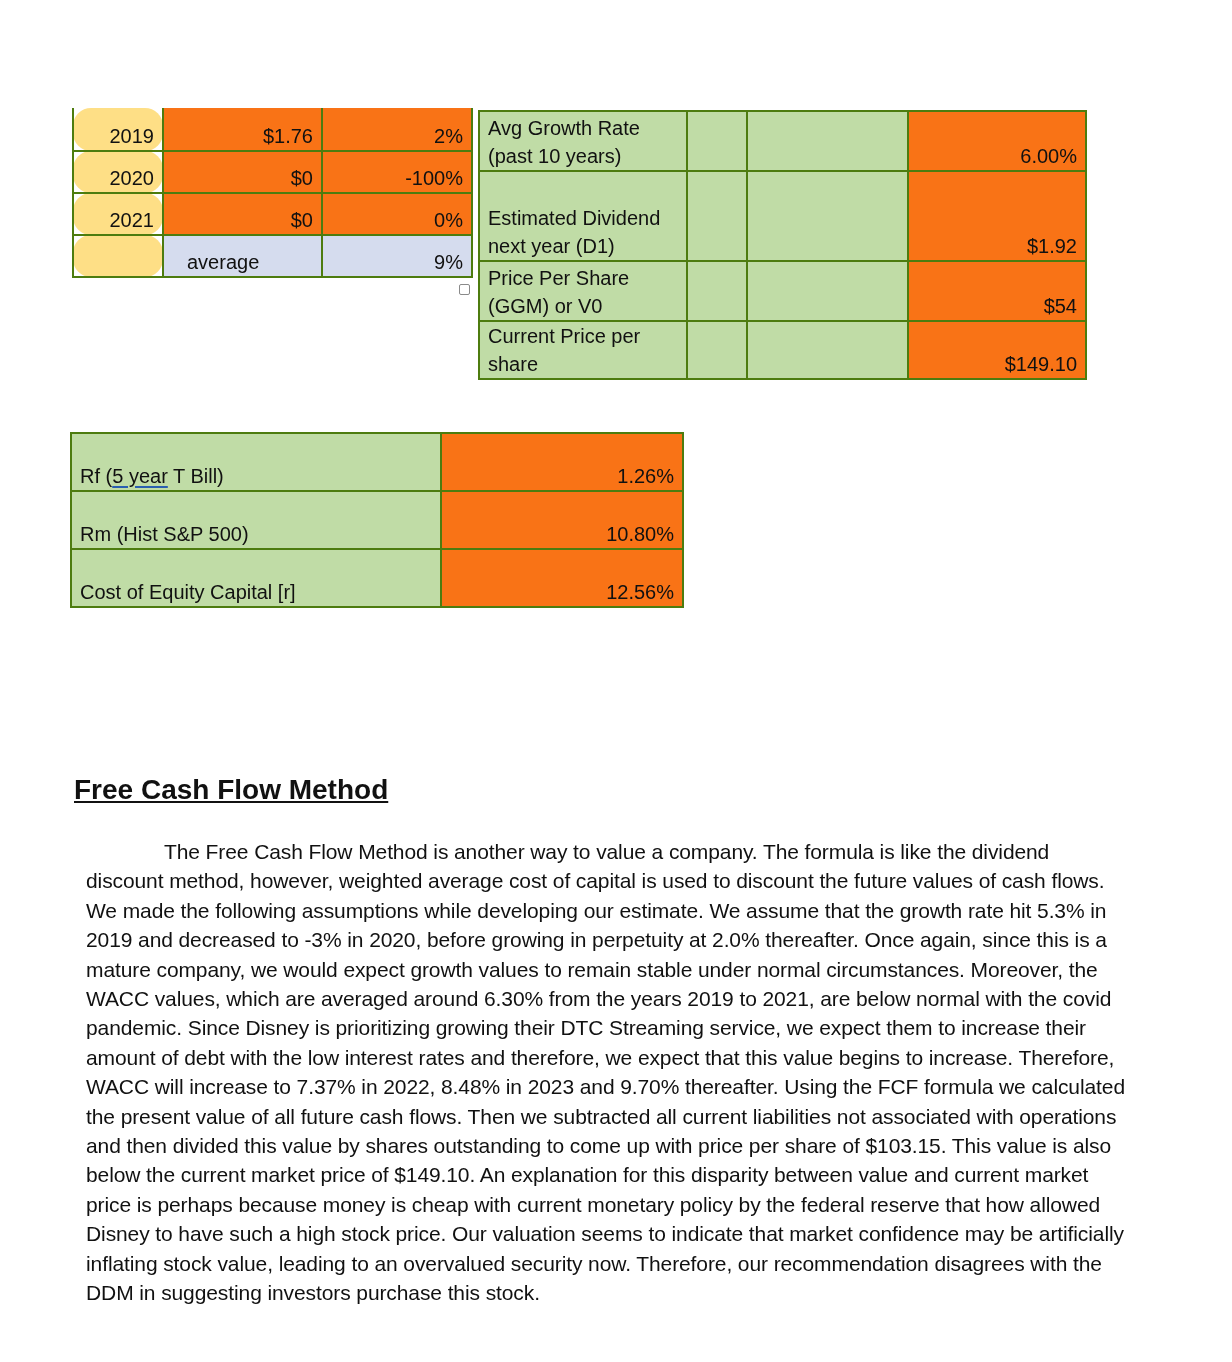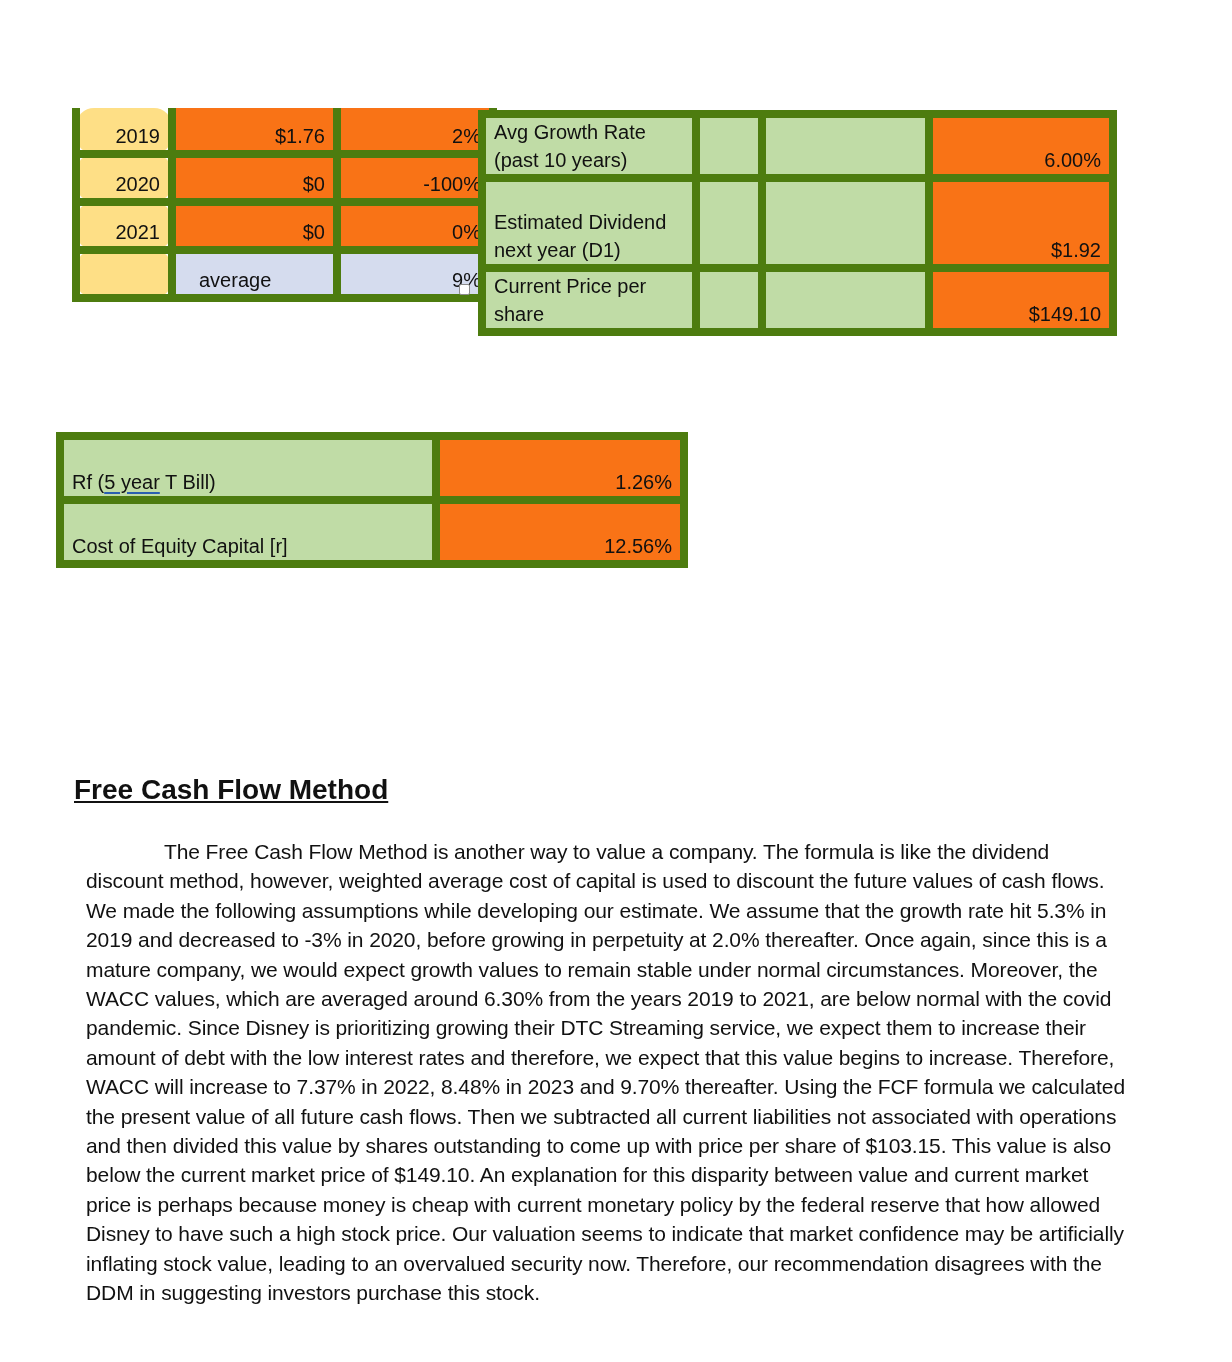--- a/index.html
+++ b/index.html
@@ -1,19 +1,19 @@
 <!DOCTYPE html>
 <html><head>
   <meta charset="utf-8">
   <style>
     html, body { margin: 0; padding: 0; background: #ffffff; }
     body { width: 1232px; height: 1362px; position: relative; overflow: hidden;
            font-family: "Liberation Sans", "DejaVu Sans", sans-serif; color: #111; }
     table { border-collapse: collapse; position: absolute; }
-    td { border: 8px solid #4d7c0f; padding: 0 8px; font-size: 20px; vertical-align: bottom; line-height: 28px; }
+    td { border: 2px solid #4d7c0f; padding: 0 8px; font-size: 20px; vertical-align: bottom; line-height: 28px; }
     .yellow { background: #fedf86; }
     .blue { background: #d5dcee; }
     .green { background: #c0dca6; }
     .white { background: #f97316; }
     .r { text-align: right; }
     .l { text-align: left; }
 
     
     #divhist { left: 72px; top: 108px; }
     #divhist td { height: 40px; }
@@ -23,21 +23,21 @@
     #divhist .c2 { width: 132px; }
 
     
     #ggm { left: 478px; top: 110px; }
     #ggm .c0 { width: 190px; line-height: 28px; }
     #ggm .c1 { width: 42px; }
     #ggm .c2 { width: 143px; }
     #ggm .c3 { width: 160px; }
 
     
-    #capm { left: 56px; top: 432px; border-radius: 32px; }
+    #capm { left: 70px; top: 432px; border-radius: 32px; }
     #capm td { height: 56px; }
     #capm .c0 { width: 352px; }
     #capm .c1 { width: 224px; }
     .uline-blue { text-decoration: underline; text-decoration-color: #2a5fb0; text-underline-offset: 3px; }
 
     .resize-handle { position: absolute; left: 459px; top: 284px; width: 9px; height: 9px;
                      border: 1.5px solid #8a8a8a; border-radius: 2px; background: #fff; }
 
     .section-title { position: absolute; left: 74px; top: 774px; font-size: 28px; font-weight: bold;
                      text-decoration: underline; margin: 0; }
@@ -84,36 +84,46 @@
     <td class="c1 green"></td>
     <td class="c2 green"></td>
     <td class="c3 white r">6.00%</td>
   </tr>
   <tr style="height:90px;">
     <td class="c0 green l">Estimated Dividend next year (D1)</td>
     <td class="c1 green"></td>
     <td class="c2 green"></td>
     <td class="c3 white r">$1.92</td>
   </tr>
+  <tr style="height:60px;">
+    <td class="c0 green l">Price Per Share (GGM) or V0</td>
+    <td class="c1 green"></td>
+    <td class="c2 green"></td>
+    <td class="c3 white r">$54</td>
+  </tr>
   <tr style="height:58px;">
     <td class="c0 green l">Current Price per share</td>
     <td class="c1 green"></td>
     <td class="c2 green"></td>
     <td class="c3 white r">$149.10</td>
   </tr>
 </tbody>
   </table>
 
 <table id="capm">
   <tbody>
       <tr>
     <td class="c0 green l"><span>Rf (</span><span class="uline-blue">5 year</span><span> T Bill)</span></td>
     <td class="c1 white r">1.26%</td>
   </tr>
   <tr>
+    <td class="c0 green l">Rm (Hist S&amp;P 500)</td>
+    <td class="c1 white r">10.80%</td>
+  </tr>
+  <tr>
     <td class="c0 green l">Cost of Equity Capital [r]</td>
     <td class="c1 white r">12.56%</td>
   </tr>
 </tbody>
   </table>
 <div class="watermark"></div>
 
 <h2 class="section-title">Free Cash Flow Method</h2>
 <p class="body-text">The Free Cash Flow Method is another way to value a company. The formula is like the dividend discount method, however, weighted average cost of capital is used to discount the future values of cash flows. We made the following assumptions while developing our estimate.  We assume that the growth rate hit 5.3% in 2019 and decreased to -3% in 2020, before growing in perpetuity at 2.0% thereafter. Once again, since this is a mature company, we would expect growth values to remain stable under normal circumstances. Moreover, the WACC values, which are averaged around 6.30% from the years 2019 to 2021, are below normal with the covid pandemic. Since Disney is prioritizing growing their DTC Streaming service, we expect them to increase their amount of debt with the low interest rates and therefore, we expect that this value begins to increase. Therefore, WACC will increase to 7.37% in 2022, 8.48% in 2023 and 9.70% thereafter. Using the FCF formula we calculated the present value of all future cash flows. Then we subtracted all current liabilities not associated with operations and then divided this value by shares outstanding to come up with price per share of $103.15. This value is also below the current market price of $149.10. An explanation for this disparity between value and current market price is perhaps because money is cheap with current monetary policy by the federal reserve that how allowed Disney to have such a high stock price. Our valuation seems to indicate that market confidence may be artificially inflating stock value, leading to an overvalued security now. Therefore, our recommendation disagrees with the DDM in suggesting investors purchase this stock.</p>
 

